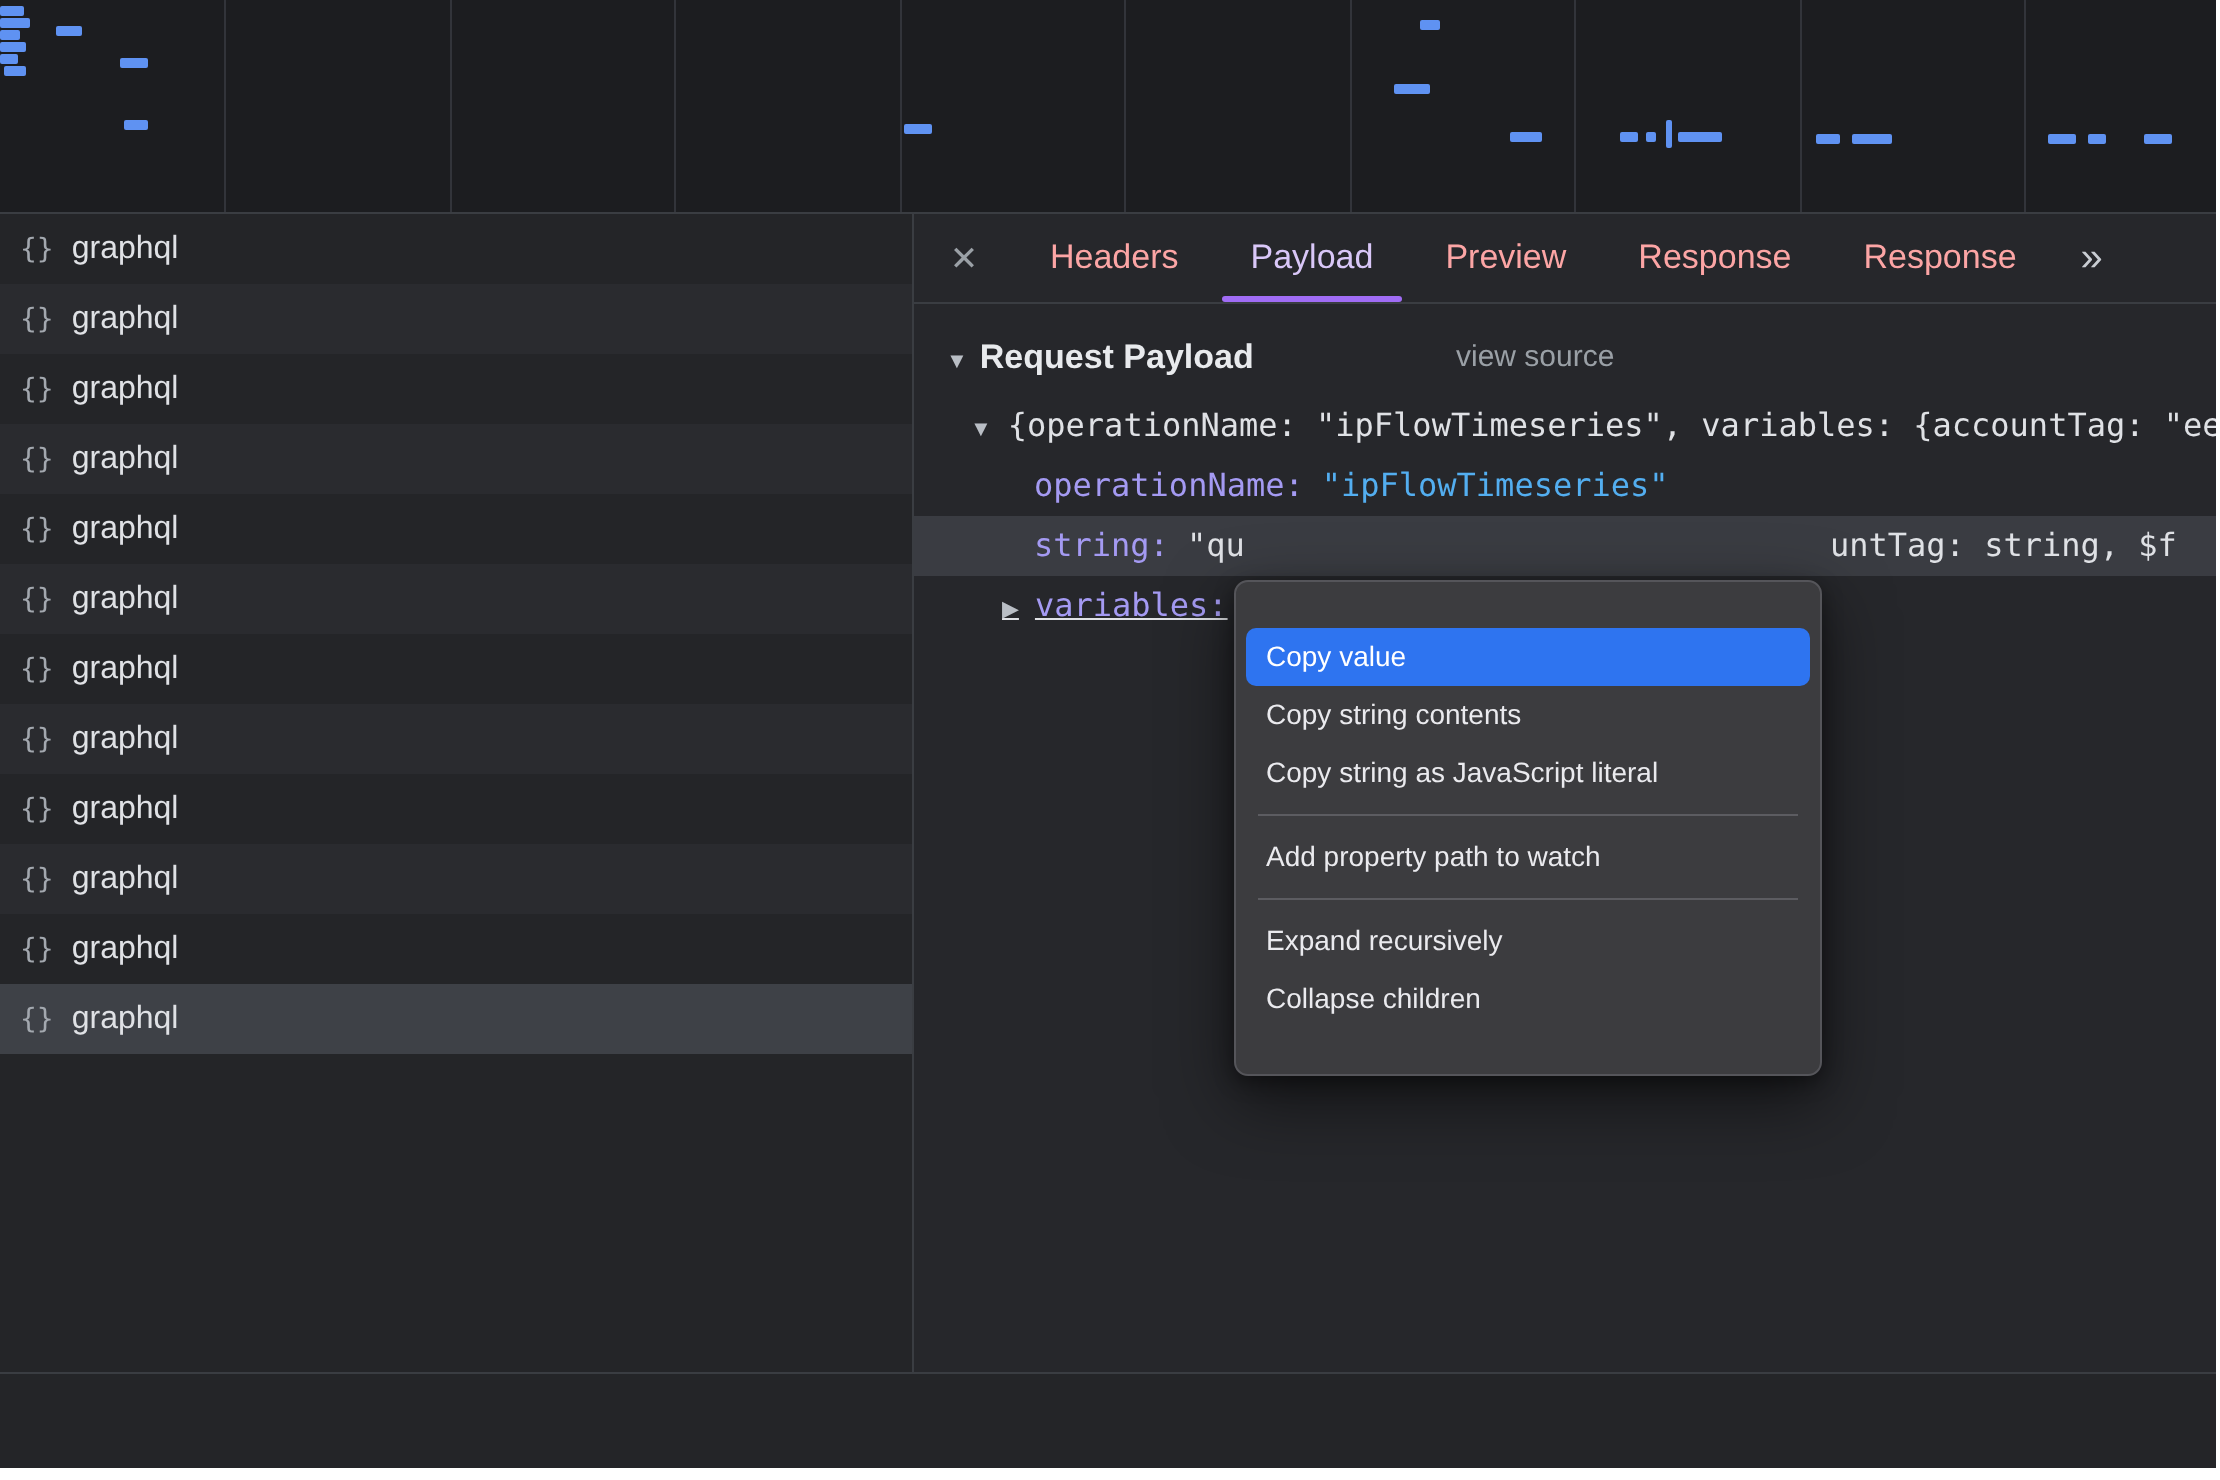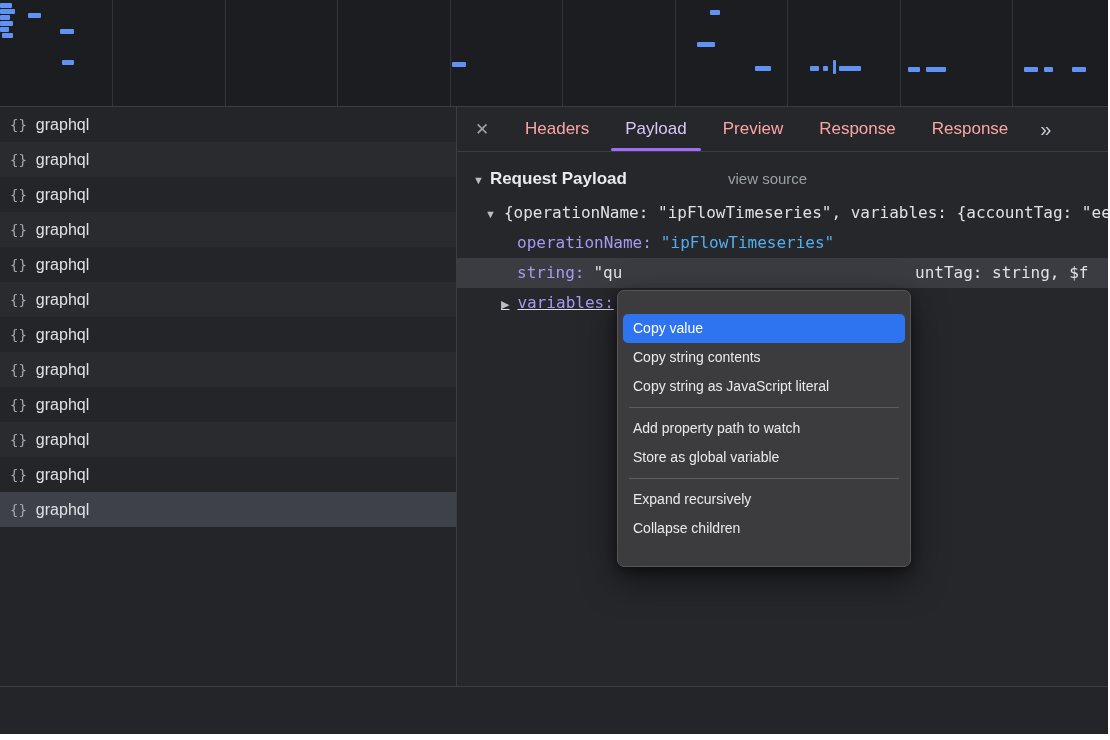--- a/index.html
+++ b/index.html
@@ -186,18 +186,17 @@
   </div>
 
   <div class="bottom-strip"></div>
 
   <div class="context-menu">
       <div class="menu-item highlighted">Copy value</div>
       <div class="menu-item">Copy string contents</div>
       <div class="menu-item">Copy string as JavaScript literal</div>
       <div class="menu-divider"></div>
       <div class="menu-item">Add property path to watch</div>
-      <div class="menu-item">Store as global variable</div>
       <div class="menu-divider"></div>
       <div class="menu-item">Expand recursively</div>
       <div class="menu-item">Collapse children</div>
     </div>
 </div>
 
 </body></html>

